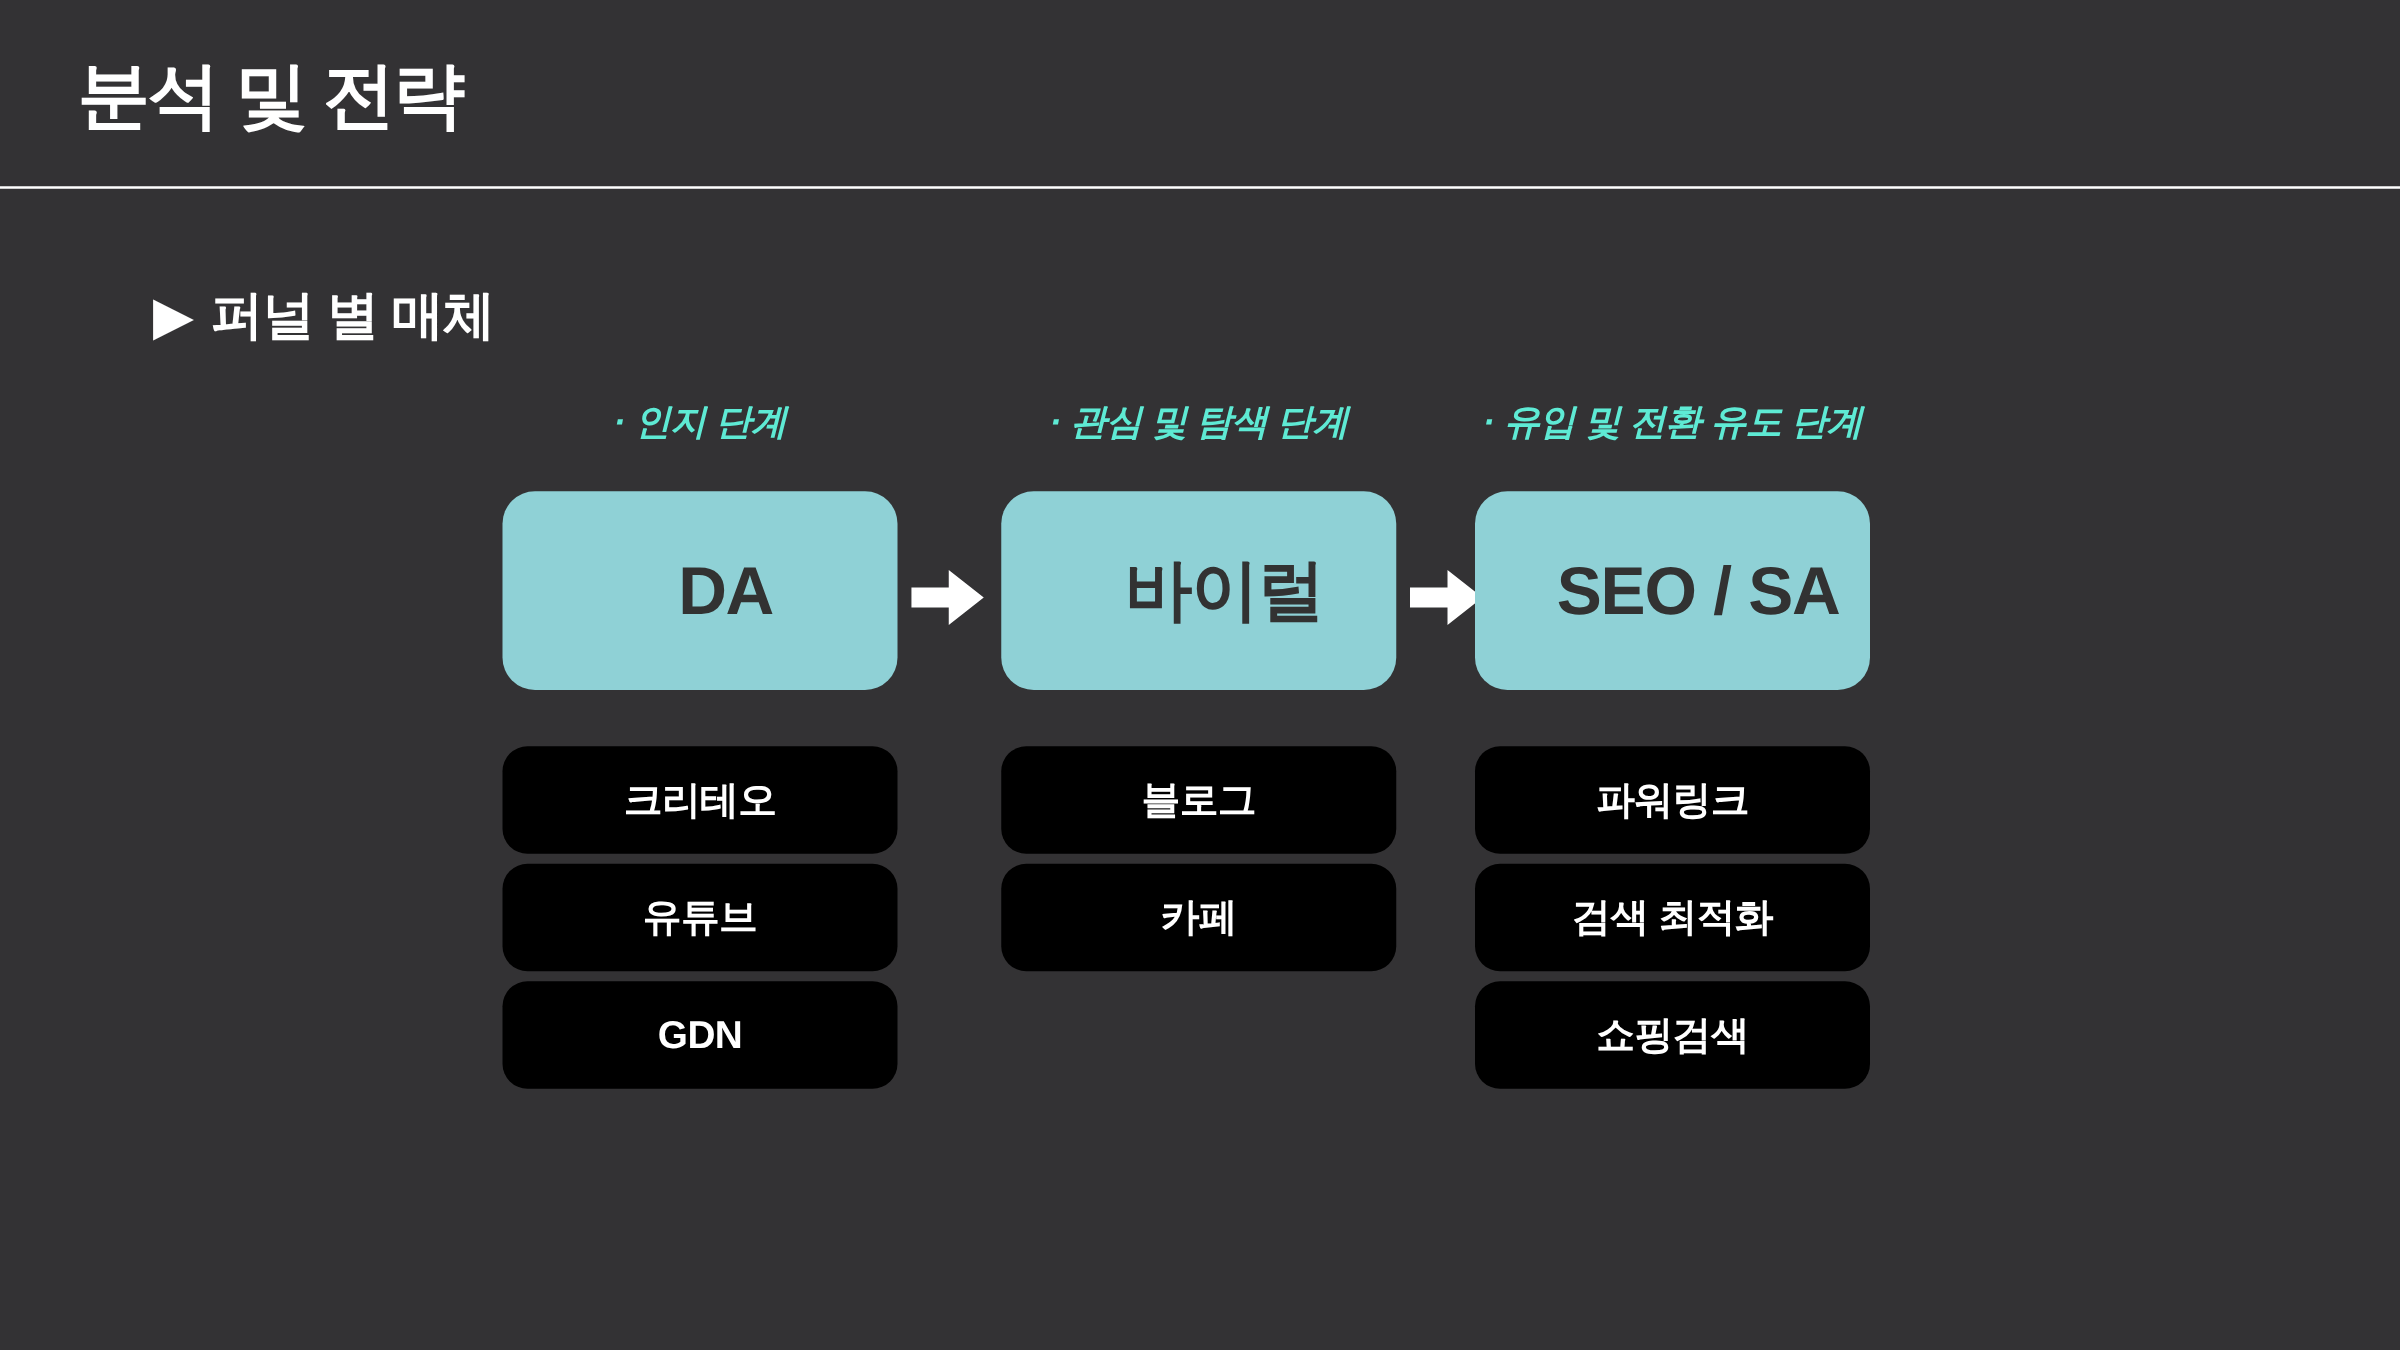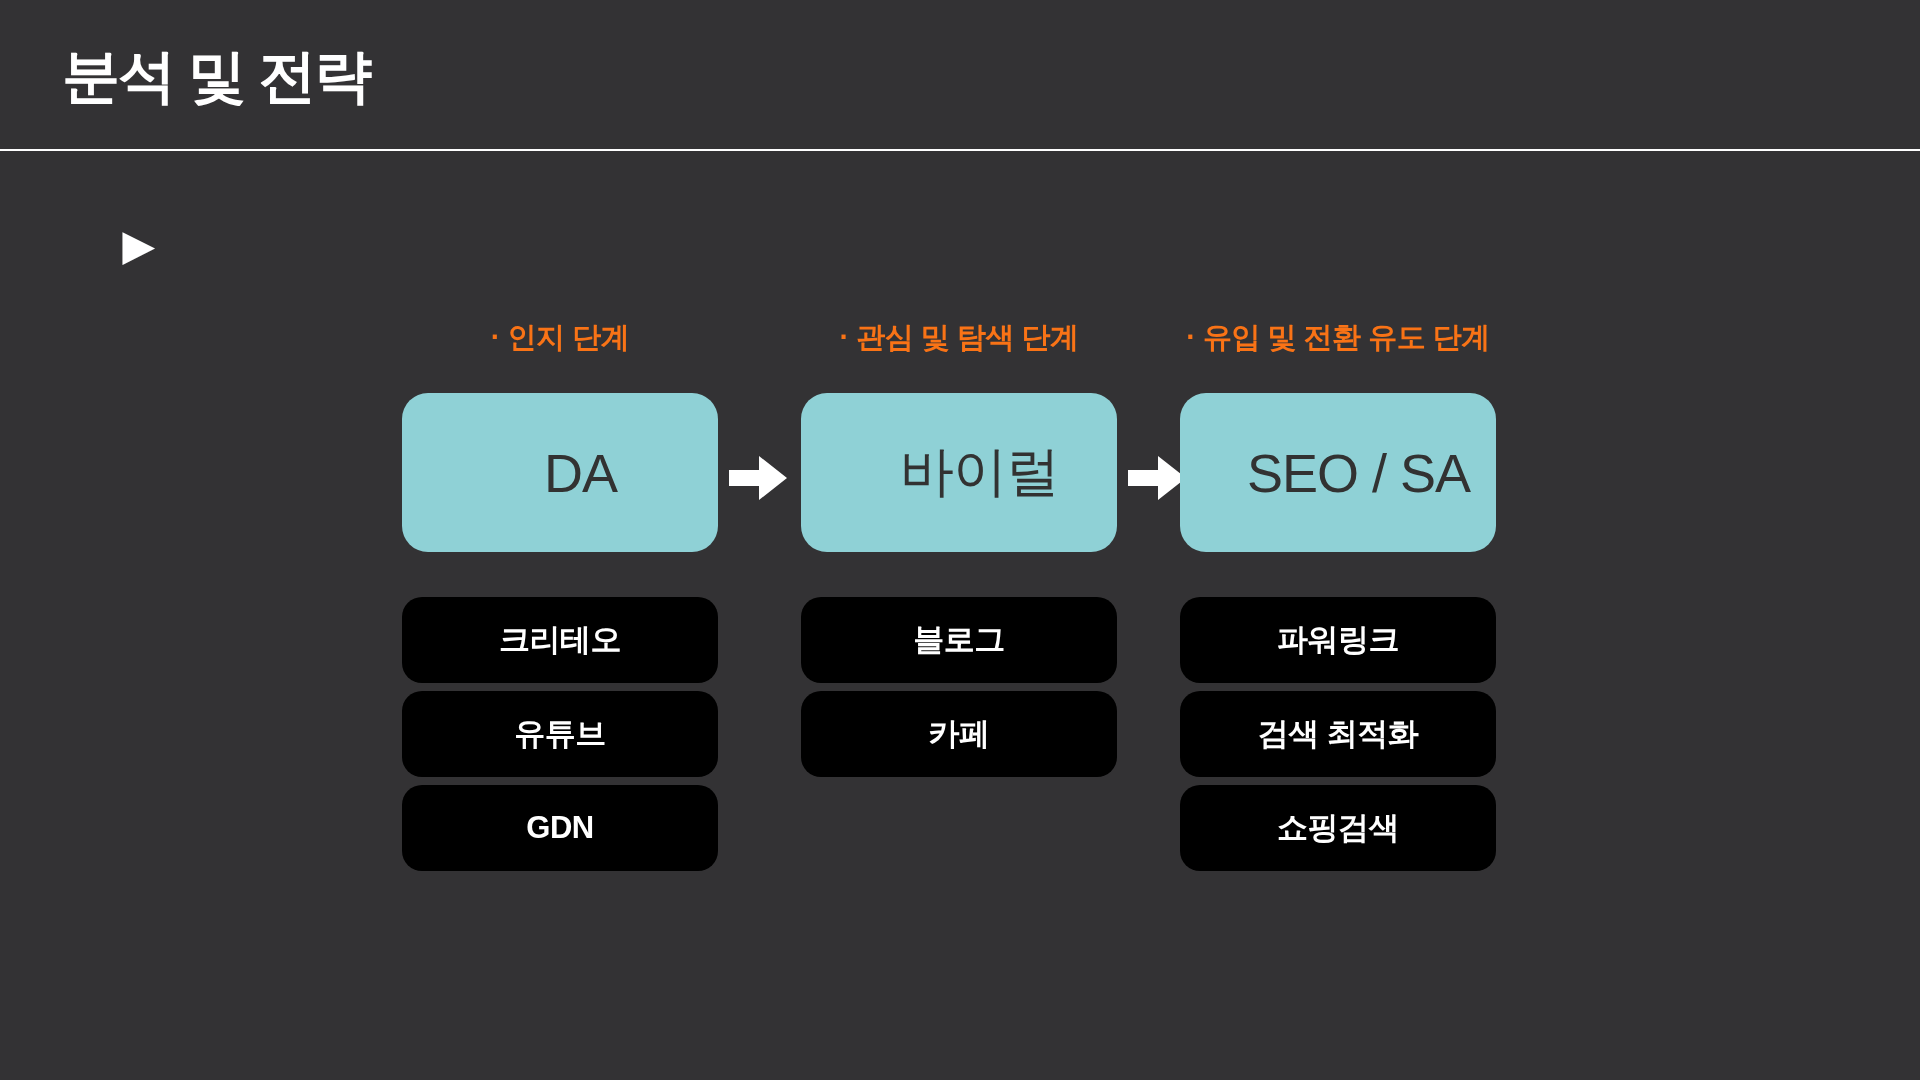--- a/index.html
+++ b/index.html
@@ -61,34 +61,35 @@
     align-items: stretch;
   }
   .col-1 { left: 402px; }
   .col-2 { left: 801px; }
   .col-3 { left: 1180px; }
   .stage-label {
     height: 40px;
     text-align: center;
     font-size: 29px;
     font-weight: 700;
-    color: #f97316;
+    color: #5eead4;
     white-space: nowrap;
     letter-spacing: -0.5px;
+    font-style: italic;
   }
   .channel-box {
     margin-top: 35px;
     height: 159px;
     background: #8fd1d6;
     border-radius: 26px;
     display: flex;
     align-items: center;
     justify-content: center;
     font-size: 54px;
-    font-weight: 400;
+    font-weight: 700;
     color: #323232;
     letter-spacing: -1px;
     padding-left: 41px;
   }
   .media-list {
     margin-top: 45px;
     display: flex;
     flex-direction: column;
     gap: 8px;
   }
@@ -118,20 +119,21 @@
 <body>
 
 <div class="slide">
 
   <h1 class="page-title">분석 및 전략</h1>
 
   <div class="divider"></div>
 
   <div class="section-heading">
     <span class="marker">▶</span>
+    <span>퍼널 별 매체</span>
   </div>
 
   <div class="funnel-column col-1">
     <div class="stage-label">· 인지 단계</div>
     <div class="channel-box">DA</div>
     <div class="media-list">
       <div class="media-item">크리테오</div>
       <div class="media-item">유튜브</div>
       <div class="media-item">GDN</div>
     </div>

